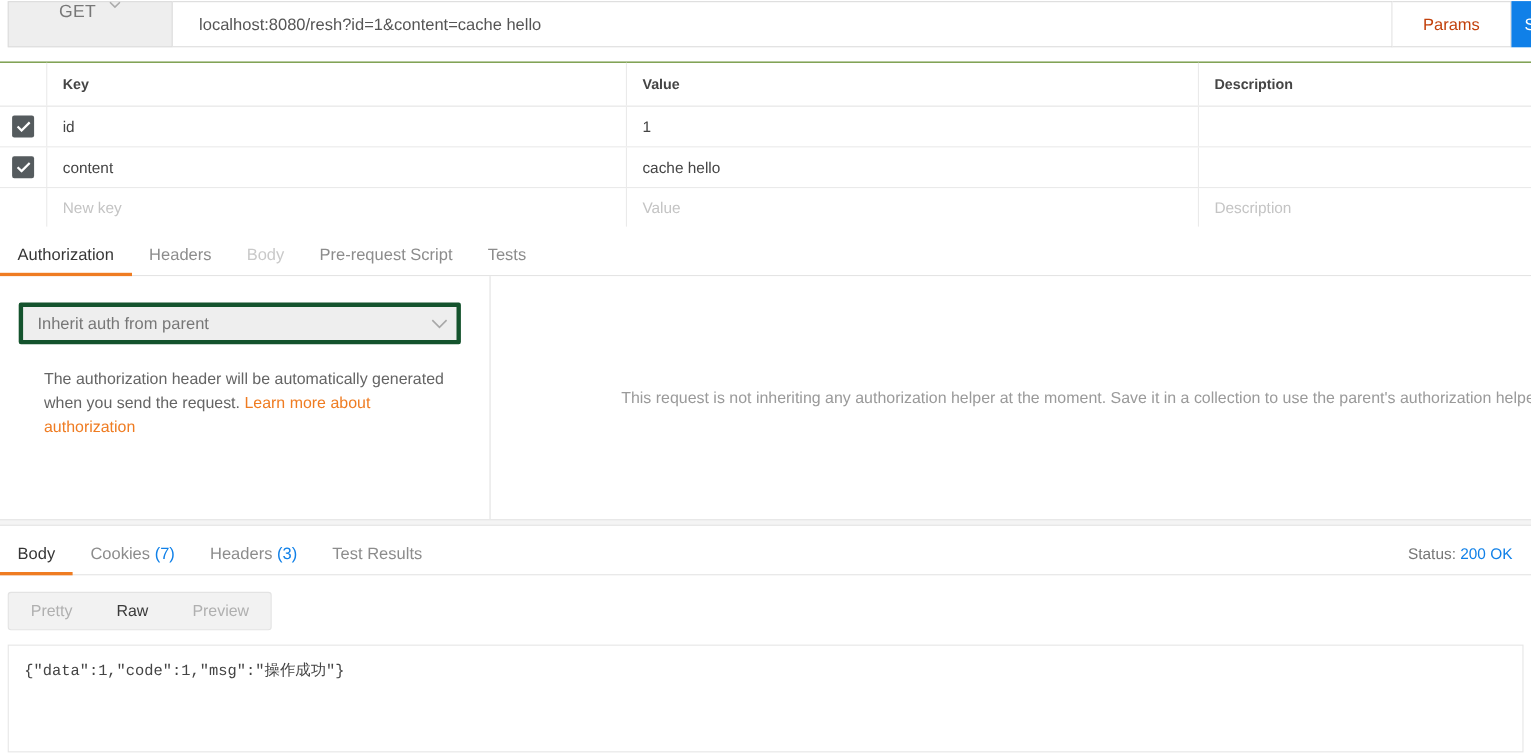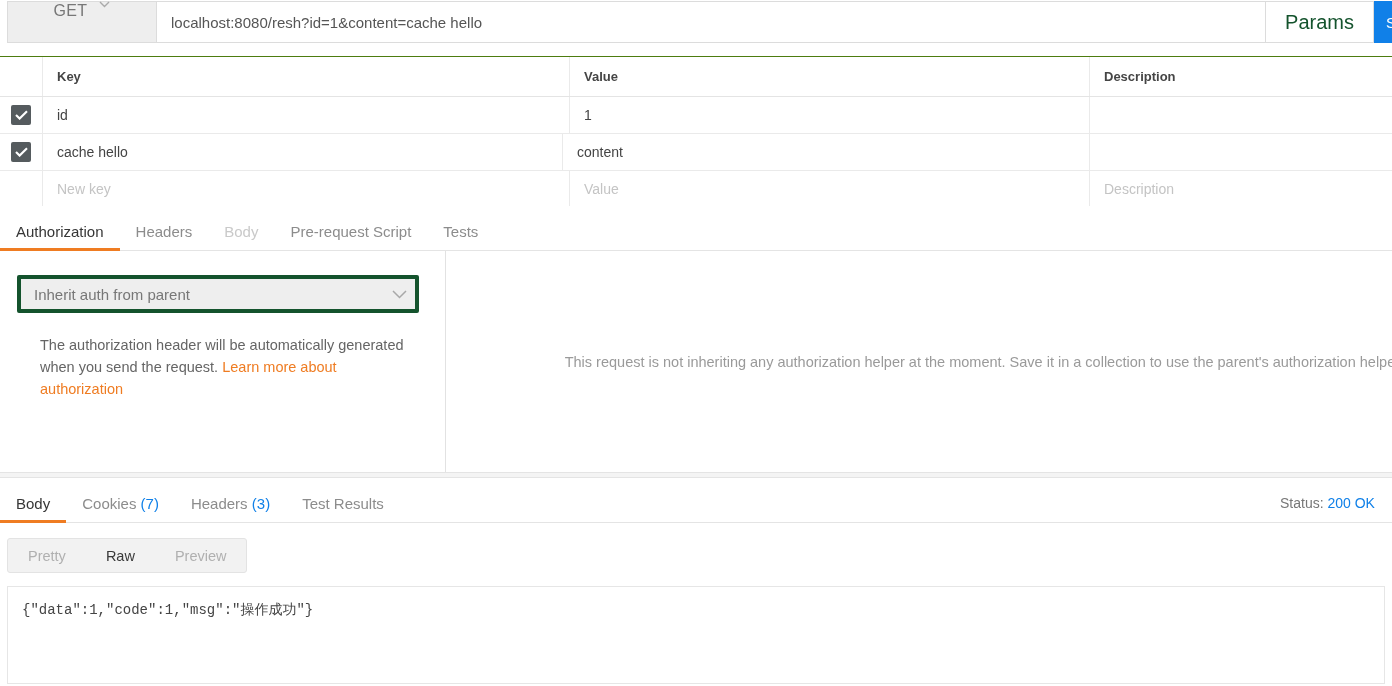--- a/index.html
+++ b/index.html
@@ -28,28 +28,28 @@
   .chev {
     display: inline-block; margin-left: 12px; width: 11px; height: 7px;
     position: relative; top: -1px;
   }
   .chev svg { display: block; }
   .url-input {
     flex: 1; margin-top: 1px; margin-bottom: 1px;
     background: #fff;
     border: 1px solid #dcdcdc; border-left: none;
     display: flex; align-items: center;
-    padding-left: 14px;
+    padding-left: 24px;
     font-size: 15px; color: #555;
   }
   .params-btn {
     width: 108px; margin-top: 1px; margin-bottom: 1px;
     background: #fff; border: 1px solid #dcdcdc; border-left: none;
     display: flex; align-items: center; justify-content: center;
-    font-size: 20px; color: #14532d; cursor: pointer;
+    font-size: 15px; color: #c2410c; cursor: pointer;
   }
   .send-btn {
     width: 18px; margin-top: 1px; margin-bottom: 1px;
     background: #1080e8; cursor: pointer;
     overflow: hidden; white-space: nowrap;
     color: #fff; font-size: 15px;
     display: flex; align-items: center; padding-left: 12px;
   }
 
   
@@ -216,25 +216,25 @@
   </div>
 
   <div class="ptr">
     <div class="pcell c-check">
       <span class="cbox">
         <svg width="13" height="10" viewBox="0 0 13 10">
             <path d="M1 5 L4.6 8.6 L12 1.2" fill="none" stroke="#fff" stroke-width="2.1"></path>
           </svg>
       </span>
     </div>
+    <div class="pcell c-key">
+        <span class="txt">content</span>
+      </div>
     <div class="pcell c-val">
         <span class="txt">cache hello</span>
-      </div>
-    <div class="pcell c-key">
-        <span class="txt">content</span>
       </div>
     <div class="pcell c-desc">
         <span class="txt"></span>
       </div>
   </div>
 
   <div class="ptr">
     <div class="pcell c-check"></div>
     <div class="pcell c-key">
         <span class="ph">New key</span>

